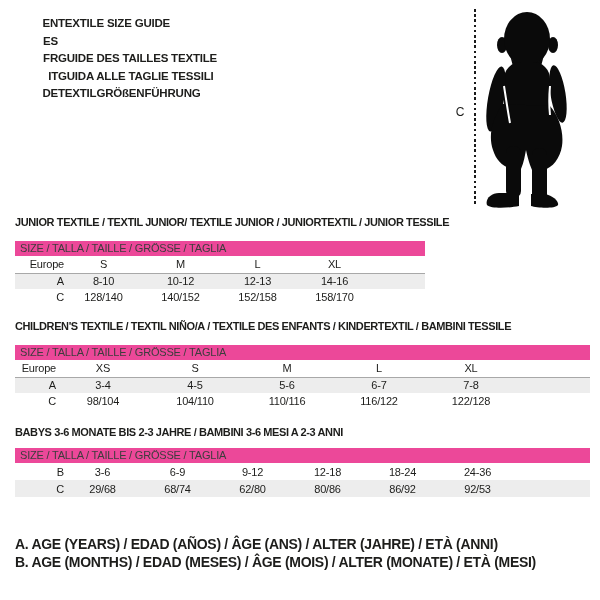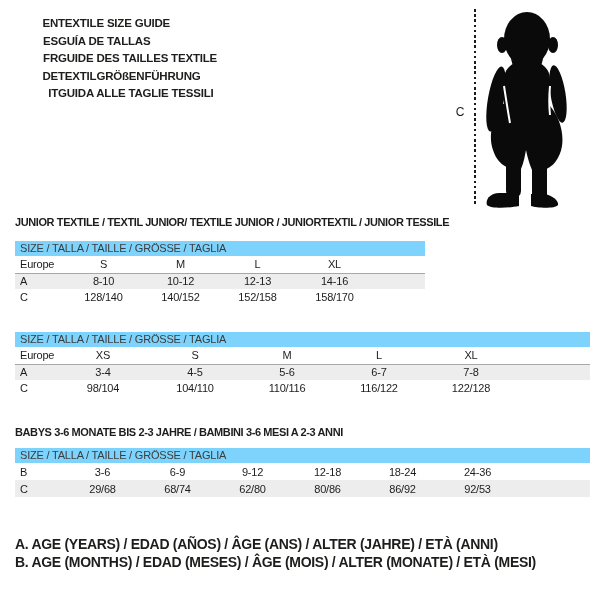--- a/index.html
+++ b/index.html
@@ -25,27 +25,27 @@
     background:repeating-linear-gradient(to bottom,#1a1a1a 0,#1a1a1a 2.6px,transparent 2.6px,transparent 5.2px);
   }
   .measure-label{left:452px;top:105px;width:16px;text-align:center;font-size:12px;}
 
   
   .section{left:15px;}
   .sec-title{font-size:11px;font-weight:bold;letter-spacing:-0.4px;white-space:nowrap;line-height:13px;}
   .sec-title-line{font-size:11px;font-weight:bold;letter-spacing:-0.4px;white-space:nowrap;line-height:15px;}
   .size-bar{
     margin-top:12px;height:15px;line-height:15px;
-    background:#7dd3fc;color:#3d3d3d;
+    background:#ec4899;color:#3d3d3d;
     font-size:11px;letter-spacing:-0.2px;padding-left:5px;box-sizing:border-box;
   }
   .size-bar.tight{margin-top:8px;}
   table{border-collapse:collapse;table-layout:fixed;width:100%;}
   td{font-size:11px;letter-spacing:-0.2px;overflow:hidden;}
-  td.lbl{text-align:left;padding-left:5px;margin-left:36px;}
+  td.lbl{text-align:right;padding-left:5px;margin-left:36px;}
   td.val{text-align:center;}
   tr{height:16px;}
   tr.hdr{height:17px;}
   tr.hdr td{border-bottom:1px solid #a8a8a8;}
   tr.alt{background:#ededed;}
   tr.plain{background:#ffffff;}
 
   
   .footnotes{left:15px;top:536px;}
   .footnote{font-size:14px;font-weight:bold;letter-spacing:-0.3px;line-height:17.5px;white-space:nowrap;}
@@ -53,33 +53,32 @@
 </head>
 <body>
 
 <div class="abs langs">
   <div class="lang-row">
     <span class="lang-code">EN</span>
     <span class="lang-title">TEXTILE SIZE GUIDE</span>
   </div>
   <div class="lang-row">
     <span class="lang-code">ES</span>
-    <span class="lang-title">GUÍA DE TALLAS</span>
   </div>
   <div class="lang-row">
     <span class="lang-code">FR</span>
     <span class="lang-title">GUIDE DES TAILLES TEXTILE</span>
   </div>
   <div class="lang-row">
+    <span class="lang-code">IT</span>
+    <span class="lang-title">GUIDA ALLE TAGLIE TESSILI</span>
+  </div>
+  <div class="lang-row">
     <span class="lang-code">DE</span>
     <span class="lang-title">TEXTILGRÖßENFÜHRUNG</span>
-  </div>
-  <div class="lang-row">
-    <span class="lang-code">IT</span>
-    <span class="lang-title">GUIDA ALLE TAGLIE TESSILI</span>
   </div>
 </div>
 
 <div class="abs measure-line"></div>
 <div class="abs measure-label">C</div>
 
 <svg class="abs figure-svg" width="96" height="202" viewBox="0 0 96 202" aria-hidden="true">
   <g fill="#0a0a0a">
     <ellipse cx="23" cy="39" rx="5" ry="8"></ellipse>
     <ellipse cx="74" cy="39" rx="5" ry="8"></ellipse>
@@ -135,20 +134,21 @@
       <td class="val">140/152</td>
       <td class="val">152/158</td>
       <td class="val">158/170</td>
       <td></td>
     </tr>
   </tbody>
     </table>
 </div>
 
 <div class="abs section" style="top:320px;width:575px;">
+  <div class="sec-title">CHILDREN'S TEXTILE / TEXTIL NIÑO/A / TEXTILE DES ENFANTS / KINDERTEXTIL / BAMBINI TESSILE</div>
   <div class="size-bar">SIZE / TALLA / TAILLE / GRÖSSE / TAGLIA</div>
   <table>
     <colgroup>
         <col style="width:42px">
         <col style="width:92px">
         <col style="width:92px">
         <col style="width:92px">
         <col style="width:92px">
         <col style="width:92px">
         <col>

